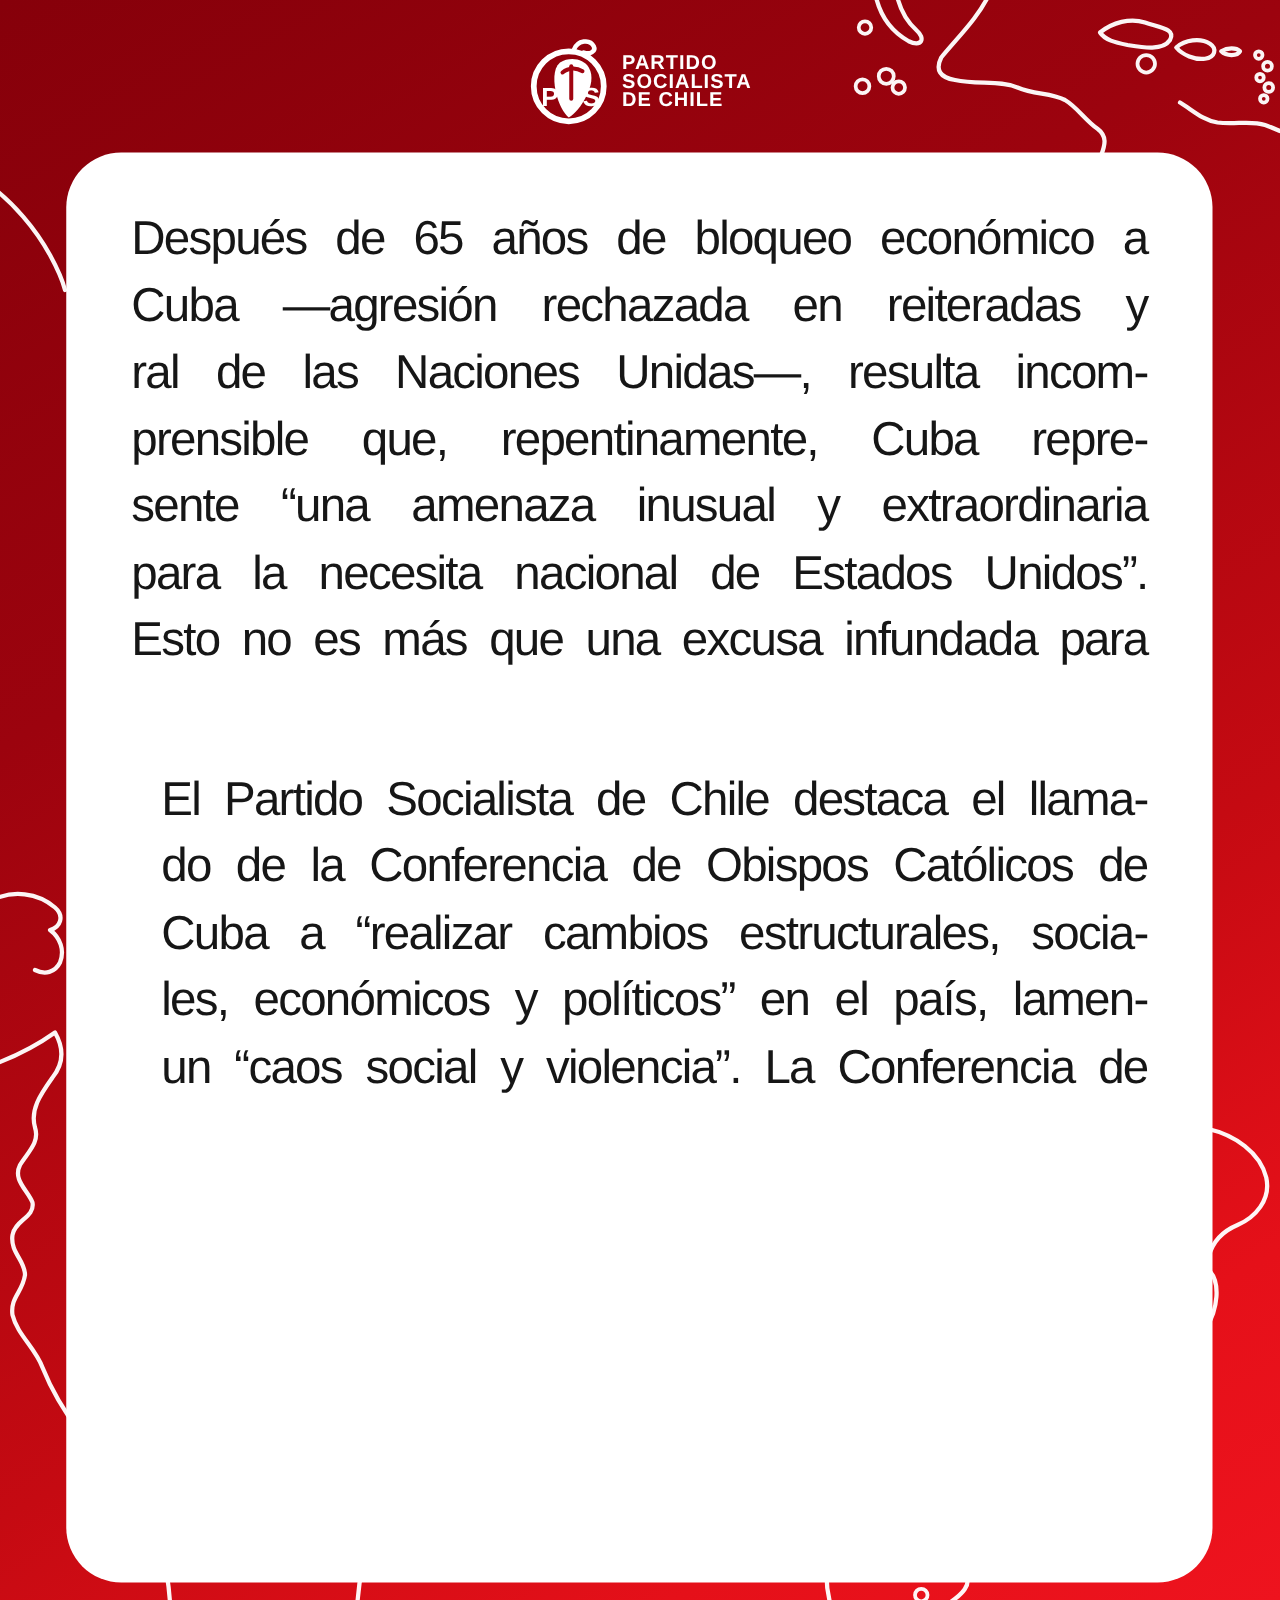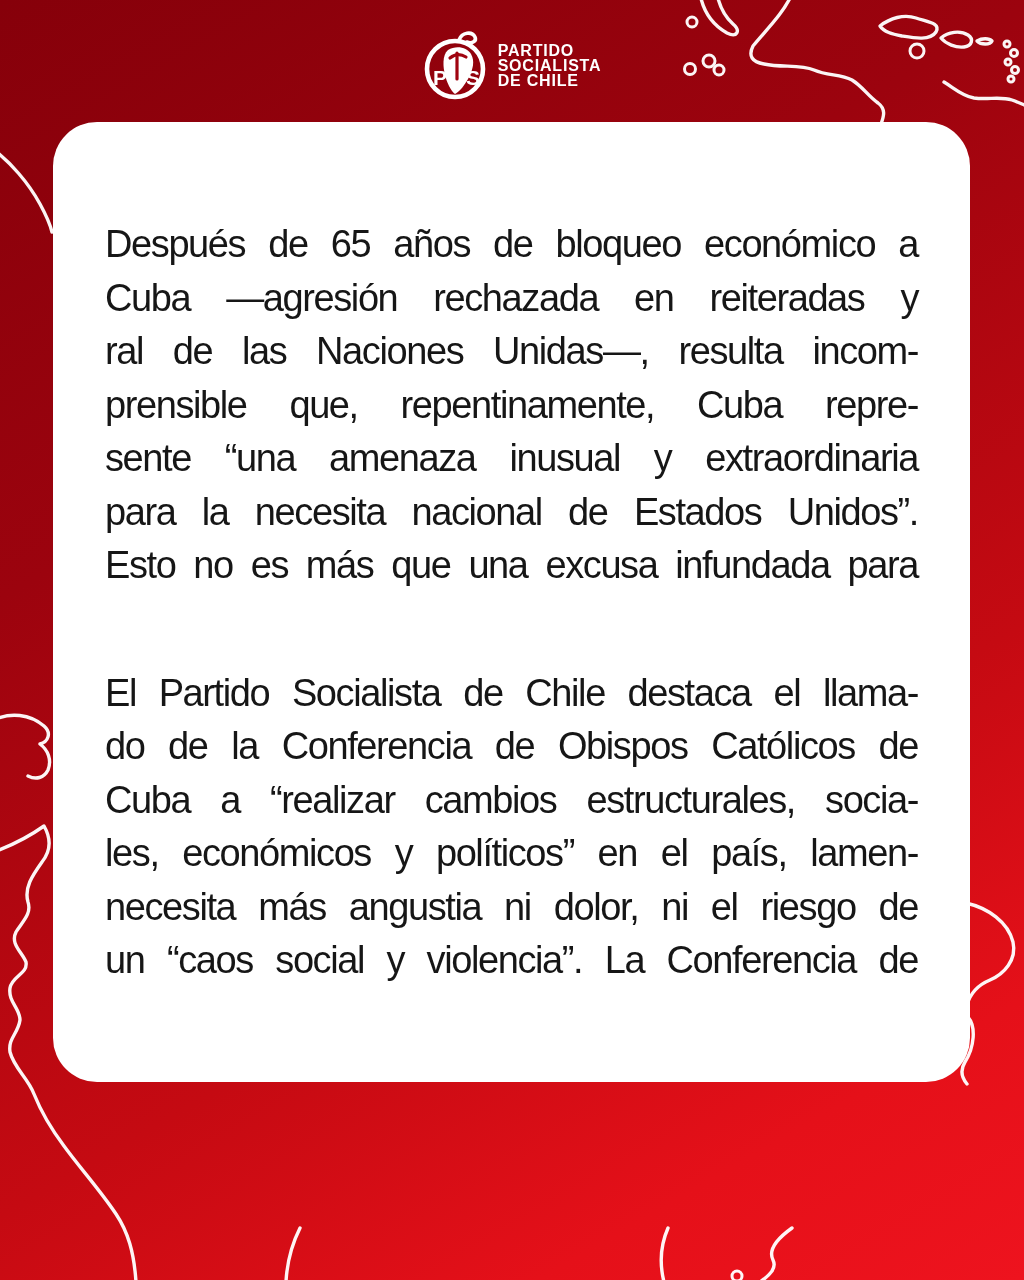--- a/index.html
+++ b/index.html
@@ -14,28 +14,28 @@
 
   .header{
     position:absolute;top:24px;left:0;width:100%;height:82px;
     display:flex;align-items:center;justify-content:center;gap:11px;
   }
   .logo{width:64px;height:76px;flex:0 0 auto;}
   .wordmark{color:#ffffff;font-weight:bold;font-size:16px;line-height:15px;letter-spacing:.8px;}
   .wordmark div{white-space:nowrap;}
 
   .card{
-    position:absolute;left:53px;top:122px;width:917px;height:960px;
+    position:absolute;left:53px;top:122px;width:917px;height:1144px;
     background:#ffffff;border-radius:44px;box-sizing:border-box;
-    padding:96px 52px 0 52px;
+    padding:43px 52px 0 52px;
   }
   .para{color:#161616;font-size:38px;letter-spacing:-1.4px;line-height:53.5px;}
   .para .line{text-align:justify;text-align-last:justify;white-space:nowrap;}
   .para .line.no-stretch{text-align-last:left;}
-  .para-2{margin-top:74px;}
+  .para-2{margin-top:74px;margin-left:24px;}
 </style>
 </head>
 <body>
 
 <svg class="map-svg" viewBox="0 0 1024 1280" aria-hidden="true">
 
   <path d="M 700,-6 C 703,10 711,24 727,33 C 737,38 741,31 733,24 C 723,15 719,4 717,-6"></path>
   <circle cx="692" cy="22" r="5"></circle>
   <circle cx="690" cy="69" r="5.5"></circle>
   <circle cx="709" cy="61" r="6"></circle>
@@ -95,16 +95,15 @@
     <div class="line">prensible que, repentinamente, Cuba repre-</div>
     <div class="line">sente “una amenaza inusual y extraordinaria</div>
     <div class="line">para la necesita nacional de Estados Unidos”.</div>
     <div class="line">Esto no es más que una excusa infundada para</div>
   </section>
   <section class="para para-2">
     <div class="line">El Partido Socialista de Chile destaca el llama-</div>
     <div class="line">do de la Conferencia de Obispos Católicos de</div>
     <div class="line">Cuba a “realizar cambios estructurales, socia-</div>
     <div class="line">les, económicos y políticos” en el país, lamen-</div>
-    <div class="line">necesita más angustia ni dolor, ni el riesgo de</div>
     <div class="line">un “caos social y violencia”. La Conferencia de</div>
   </section>
 </main>
 
 </body></html>

